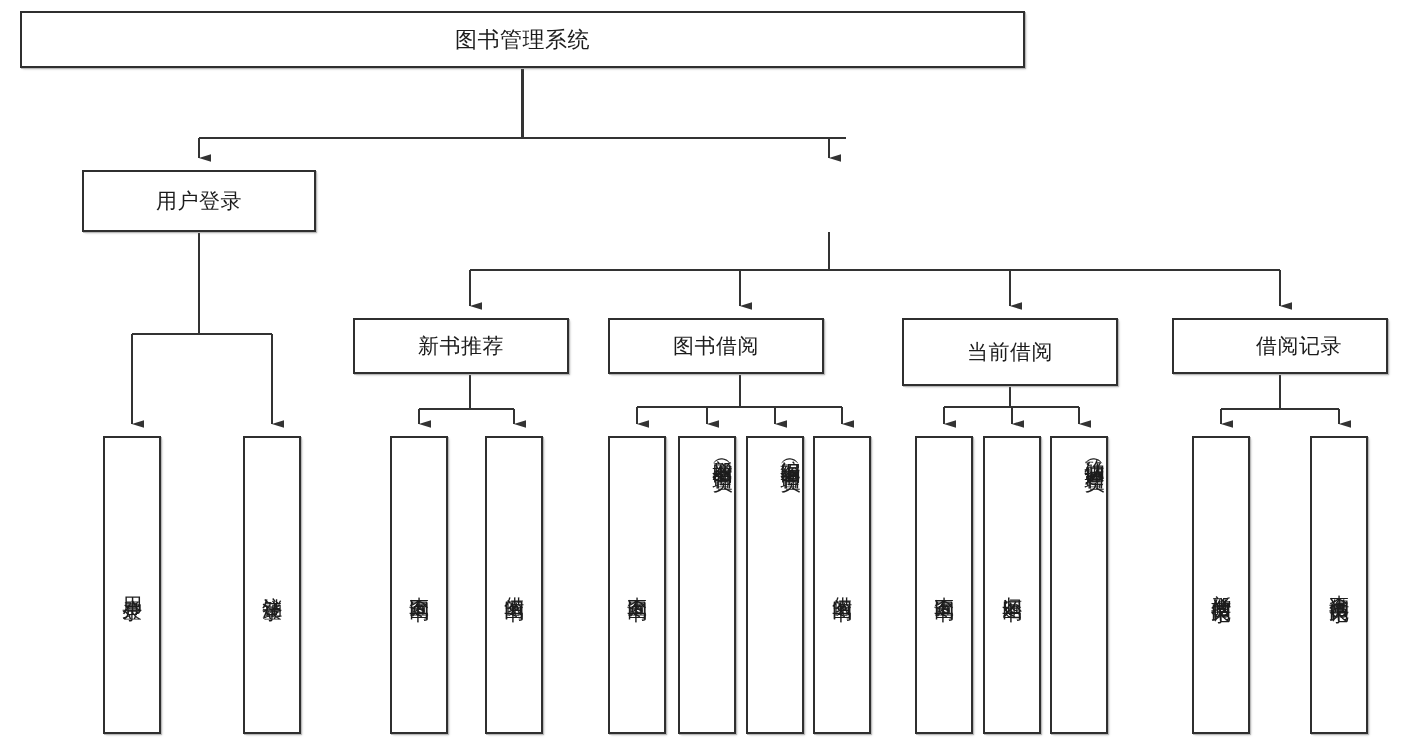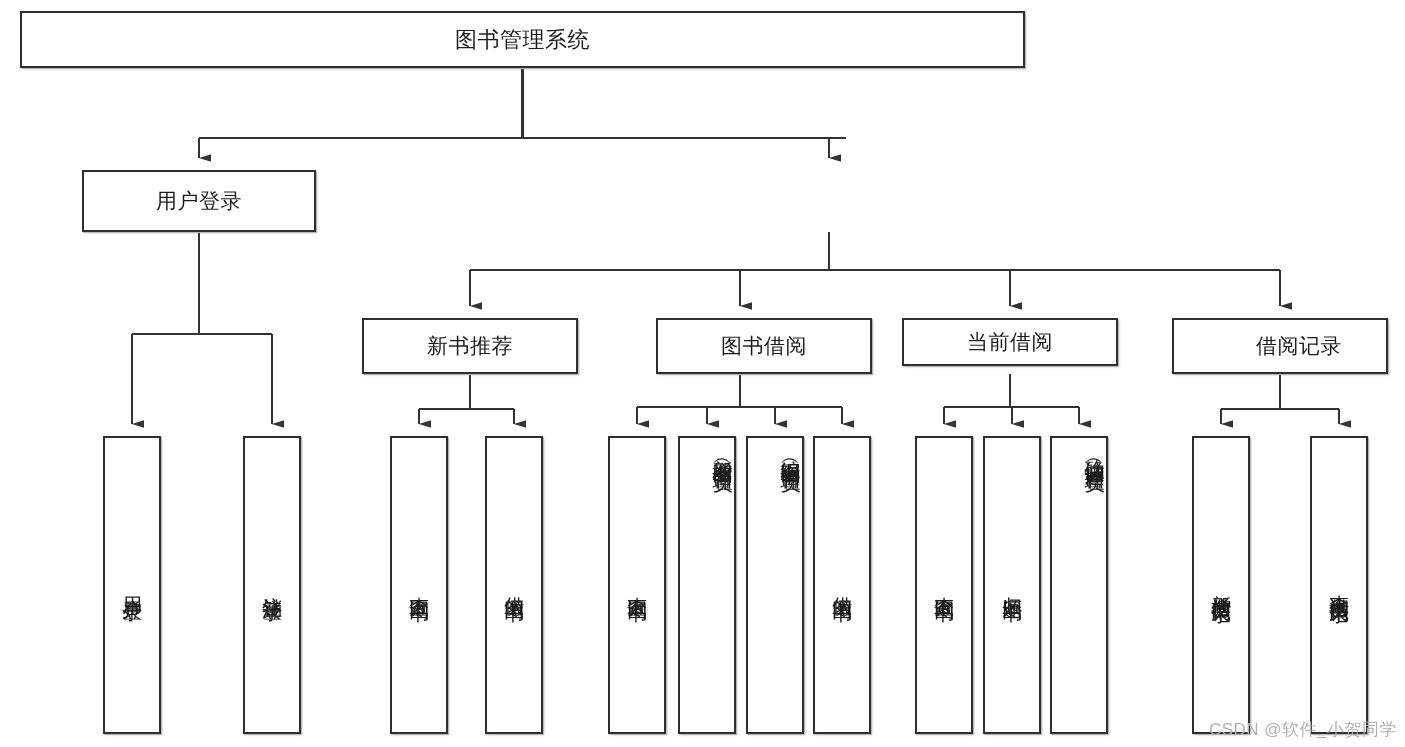--- a/index.html
+++ b/index.html
@@ -133,27 +133,27 @@
   </svg>
 
   <div class="node h root" style="left:20px; top:11px; width:1005px; height:57px;">
     <span class="label">图书管理系统</span>
   </div>
 
   <div class="node h" style="left:82px; top:170px; width:234px; height:62px;">
     <span class="label">用户登录</span>
   </div>
 
-  <div class="node h" style="left:362px; top:318px; width:216px; height:56px;">
+  <div class="node h" style="left:353px; top:318px; width:216px; height:56px;">
     <span class="label">新书推荐</span>
   </div>
-  <div class="node h" style="left:656px; top:318px; width:216px; height:56px;">
+  <div class="node h" style="left:608px; top:318px; width:216px; height:56px;">
     <span class="label">图书借阅</span>
   </div>
-  <div class="node h" style="left:902px; top:318px; width:216px; height:48px;">
+  <div class="node h" style="left:902px; top:318px; width:216px; height:68px;">
     <span class="label">当前借阅</span>
   </div>
   <div class="node h" style="left:1172px; top:318px; width:216px; height:56px;padding-left:38px;">
     <span class="label">借阅记录</span>
   </div>
 
   <div class="node v mid" style="left:103px; top:436px; width:58px; height:298px;">
     <span class="label">用户登录</span>
   </div>
   <div class="node v mid" style="left:243px; top:436px; width:58px; height:298px;">
@@ -190,15 +190,14 @@
     <span class="label">确认归还（管理员）</span>
   </div>
 
   <div class="node v mid" style="left:1192px; top:436px; width:58px; height:298px;">
     <span class="label">新增借阅记录</span>
   </div>
   <div class="node v mid" style="left:1310px; top:436px; width:58px; height:298px;">
     <span class="label">查询借阅记录</span>
   </div>
 
-  <div class="watermark">CSDN @软件_小贺同学</div>
 
 </div>
 
 </body></html>

